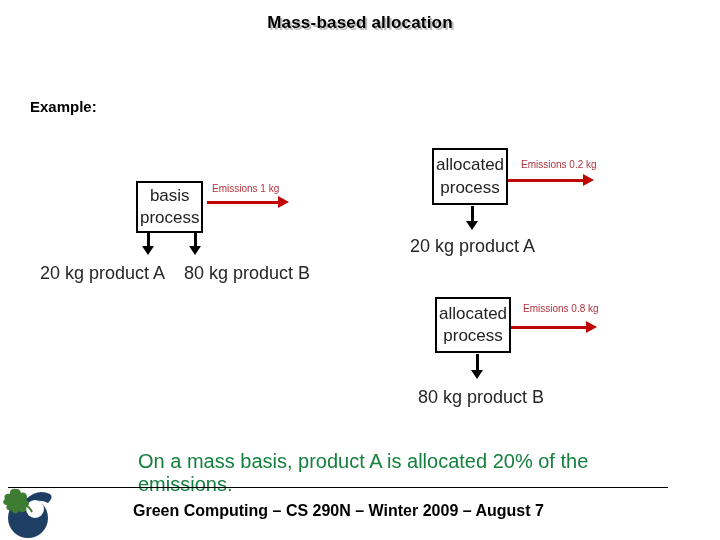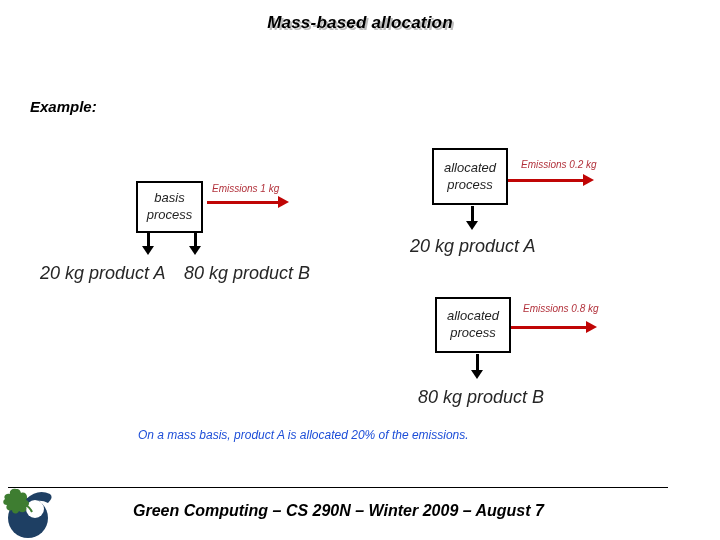--- a/index.html
+++ b/index.html
@@ -1,43 +1,43 @@
 <!DOCTYPE html>
 <html style="--red-text: #B2323C; --red-arrow: #C00505; --ink: #1A1A1A; --leaf-green: #3E7D31; --acorn-navy: #1E3F63;"><head>
 <meta charset="utf-8">
 <style>
   html,body{margin:0;padding:0;background:#fff;}
   .slide{
     position:relative;width:668px;height:540px;background:#ffffff;
     font-family:"Liberation Sans","DejaVu Sans",sans-serif;
-    color:var(--ink,#1a1a1a);overflow:hidden;font-style:italic;
+    color:var(--ink,#1a1a1a);overflow:hidden;
   }
   .abs{position:absolute;}
   .title{
     left:0;top:13px;width:720px;text-align:center;
     font-size:17px;font-weight:bold;color:#000;
     text-shadow:2px 2px 0 #bdbdbd;letter-spacing:.2px;
   }
   .example{left:30px;top:98px;font-size:15px;font-weight:bold;color:#000;}
   .pbox{
     border:2px solid #000;background:#fff;box-sizing:border-box;
     display:flex;align-items:center;justify-content:flex-start;text-align:center;
-    font-size:13px;line-height:1.3;color:#1f1f1f;padding:2px;
+    font-size:17px;line-height:1.3;color:#1f1f1f;padding:2px;
   }
   .red-label{font-size:10px;color:var(--red-text,#b2323c);white-space:nowrap;}
   .plain-label{font-size:18px;color:#262626;white-space:nowrap;}
   .arrow-right{position:absolute;height:12px;}
   .arrow-right .shaft{position:absolute;left:0;right:9px;top:5px;height:3px;background:var(--red-arrow,#c00505);}
   .arrow-right .head{position:absolute;right:0;top:0;width:0;height:0;
     border-left:11px solid var(--red-arrow,#c00505);border-top:6px solid transparent;border-bottom:6px solid transparent;}
   .arrow-down{position:absolute;width:12px;}
   .arrow-down .shaft{position:absolute;top:0;bottom:8px;left:5px;width:3px;background:#000;}
   .arrow-down .head{position:absolute;bottom:0;left:0;width:0;height:0;
     border-top:9px solid #000;border-left:6px solid transparent;border-right:6px solid transparent;}
-  .conclusion{left:138px;top:428px;font-size:12px;color:#1d4ed8;}
+  .conclusion{left:138px;top:450px;font-size:20px;color:#15803d;}
   .footer-rule{left:8px;top:487px;width:704px;height:1px;background:#000;}
   .footer-text{left:133px;top:502px;font-size:16px;font-weight:bold;color:#000;white-space:nowrap;}
   .logo{left:2px;top:488px;width:56px;height:52px;}
 </style>
 </head>
 <body>
 
 <div class="slide">
 
   <div class="abs title">Mass-based allocation</div>

